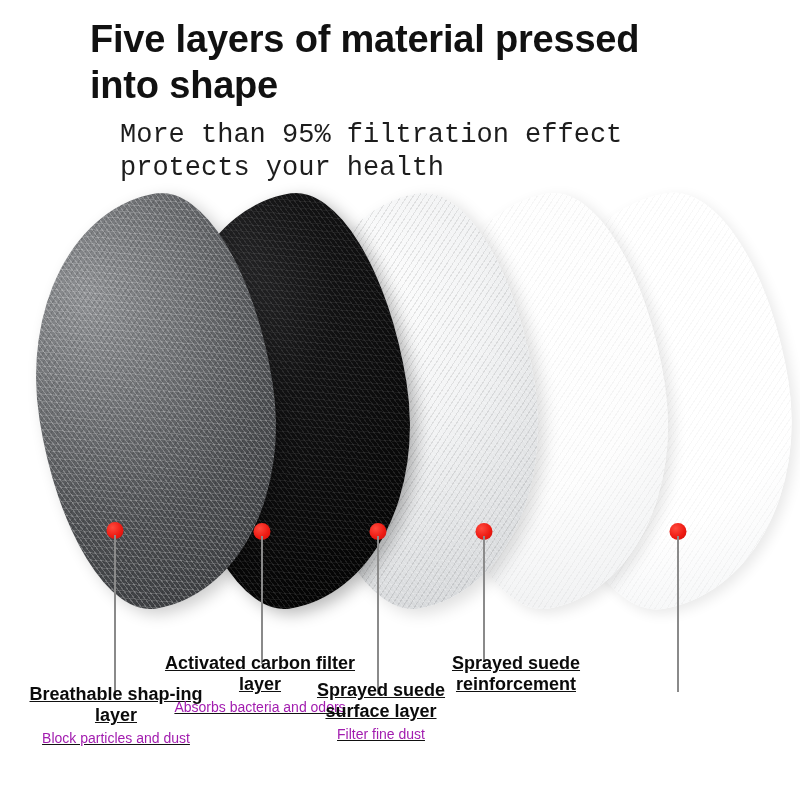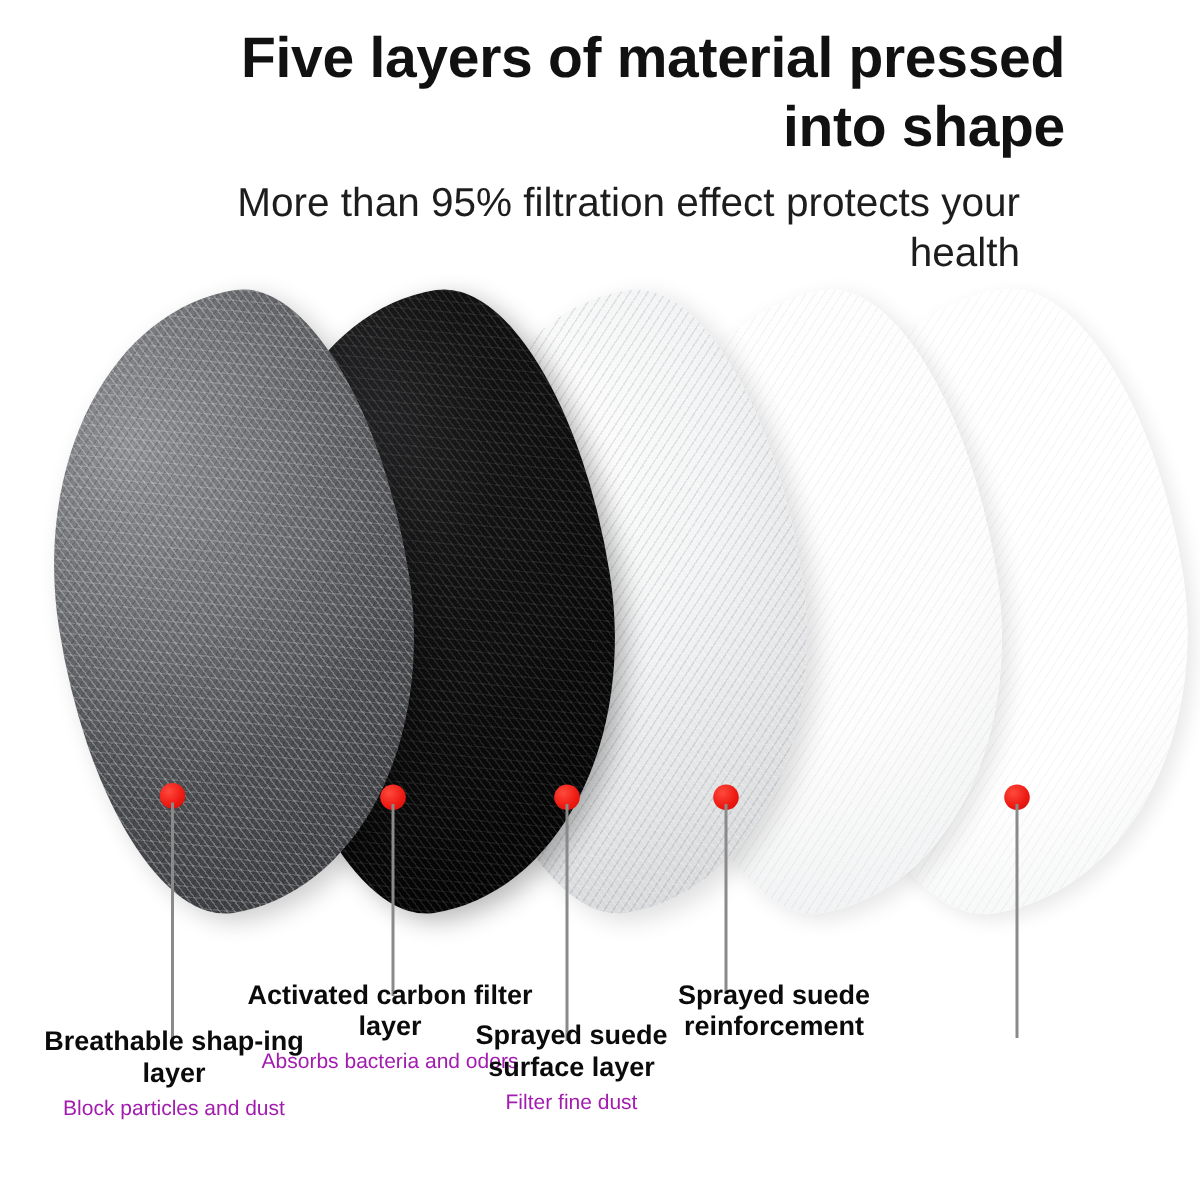--- a/index.html
+++ b/index.html
@@ -16,39 +16,40 @@
     color: #111111;
     -webkit-font-smoothing: antialiased;
   }
 
   
   .header {
     position: absolute;
     top: 0;
     left: 0;
     width: 800px;
-    text-align: right;
+    text-align: left;
     padding-top: 16px;
   }
   .title {
     font-size: 38px;
     font-weight: bold;
     line-height: 1.22;
     letter-spacing: -0.2px;
     color: #111111;
     margin: 0 auto;
     width: 620px;
   }
   .subtitle {
     font-size: 27px;
     font-weight: normal;
     line-height: 1.24;
     color: #1d1d1d;
     margin: 10px auto 0 auto;
     width: 560px;
+    font-family: Liberation Mono, monospace;
   }
 
   
   .stage {
     position: absolute;
     top: 196px;
     left: 0;
     width: 800px;
     height: 430px;
   }
@@ -146,20 +147,21 @@
     width: 2px;
     transform: translateX(-50%);
     background: #8a8a8a;
   }
 
   
   .caption {
     position: absolute;
     z-index: 25;
     text-align: center;
+    text-decoration: underline;
   }
   .cap-title {
     font-size: 18px;
     font-weight: bold;
     line-height: 1.18;
     color: #0b0b0b;
     margin: 0;
   }
   .cap-sub {
     font-size: 14px;

